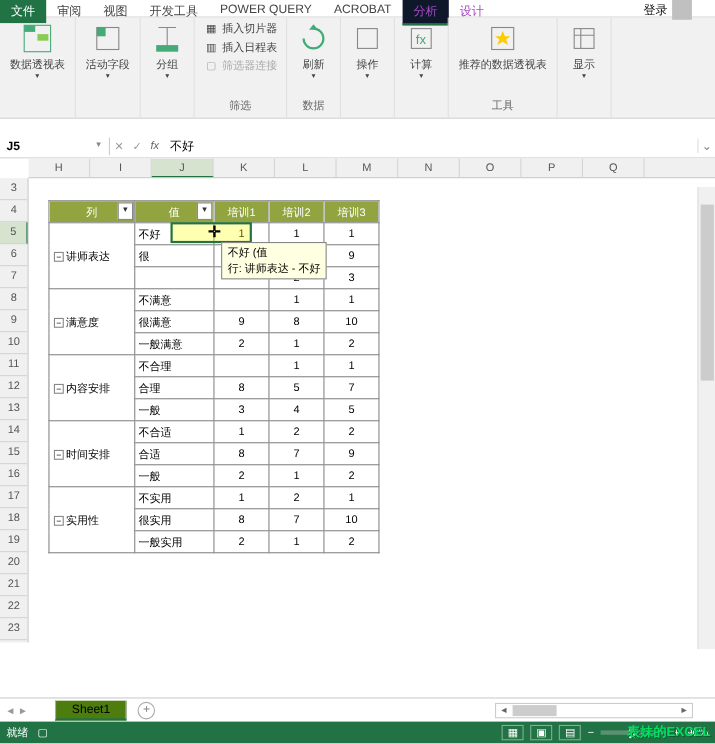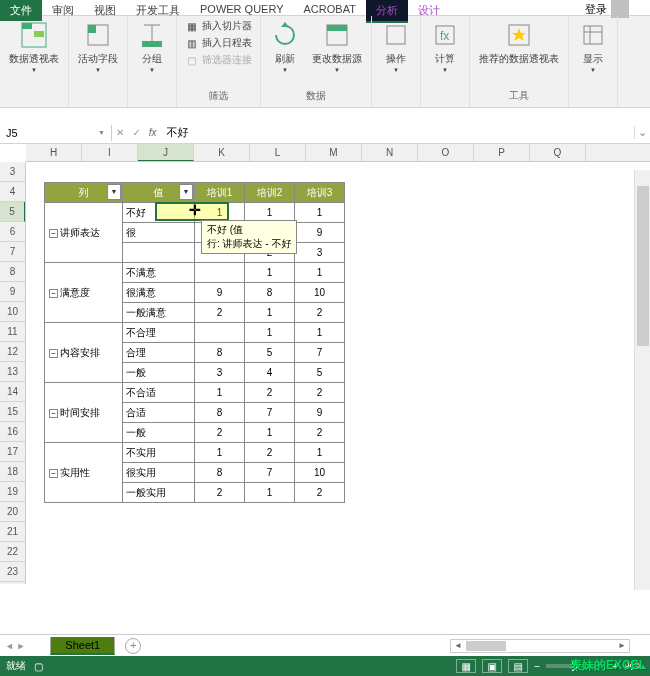--- a/index.html
+++ b/index.html
@@ -22,21 +22,21 @@
 .big-btn { display: flex; flex-direction: column; align-items: center; padding: 2px 4px; cursor: pointer; font-size: 10px; color: #444; }
 .big-btn .icon-box { width: 30px; height: 30px; margin-bottom: 2px; display: flex; align-items: center; justify-content: center; }
 .small-btn { display: flex; align-items: center; padding: 1px 3px; cursor: pointer; font-size: 10px; color: #444; gap: 3px; }
 .small-btn.disabled { color: #aaa; }
 .small-icon { width: 14px; height: 14px; display: inline-flex; align-items: center; justify-content: center; }
 .stack { display: flex; flex-direction: column; gap: 1px; }
 .drop-arrow { font-size: 6px; margin-top: 1px; }
 
 
 .formula-row { display: flex; height: 22px; border-bottom: 1px solid #d4d4d4; align-items: center; background: #fff; margin-top: 14px; }
-.name-box { width: 112px; border-right: 1px solid #ccc; padding: 2px 6px; font-size: 11px; display: flex; justify-content: space-between; align-items: center; }
+.name-box { width: 100px; border-right: 1px solid #ccc; padding: 2px 6px; font-size: 11px; display: flex; justify-content: space-between; align-items: center; font-weight: bold; }
 .fn-btns { display: flex; padding: 0 4px; gap: 8px; color: #999; font-size: 10px; align-items: center; }
 .fx { font-style: italic; color: #666; }
 .formula-input { flex: 1; padding: 2px 6px; font-size: 11px; }
 .fbar-expand { width: 16px; color: #888; text-align: center; border-left: 1px solid #ddd; }
 
 
 .grid-wrap { position: relative; height: 440px; overflow: hidden; }
 .col-headers { display: flex; height: 18px; background: #f0f0f0; border-bottom: 1px solid #ccc; margin-left: 26px; }
 .col-header { width: 56px; border-right: 1px solid #d4d4d4; text-align: center; font-size: 10px; color: #555; line-height: 18px; }
 .col-header.active { background: #d5e3cf; border-bottom: 1px solid #217346; }
@@ -168,30 +168,20 @@
   <div class="ribbon-group">
     <div class="ribbon-group-content">
       <div class="big-btn">
         <div class="icon-box">
             <svg width="26" height="26">
               <path d="M13 4 A9 9 0 1 1 4 13" fill="none" stroke="#4a7" stroke-width="2"></path>
               <path d="M13 0 L17 5 L9 5 Z" fill="#4a7"></path>
             </svg>
           </div>
         <span>刷新</span>
-          <span class="drop-arrow">▼</span>
-      </div>
-      <div class="big-btn">
-        <div class="icon-box">
-            <svg width="26" height="26">
-              <rect x="3" y="3" width="20" height="20" fill="none" stroke="#888"></rect>
-              <rect x="3" y="3" width="20" height="6" fill="#4a7"></rect>
-            </svg>
-          </div>
-        <span>更改数据源</span>
           <span class="drop-arrow">▼</span>
       </div>
     </div>
     <div class="ribbon-group-label">数据</div>
   </div>
   <div class="ribbon-group">
     <div class="ribbon-group-content">
       <div class="big-btn">
         <div class="icon-box">
             <svg width="26" height="26">

